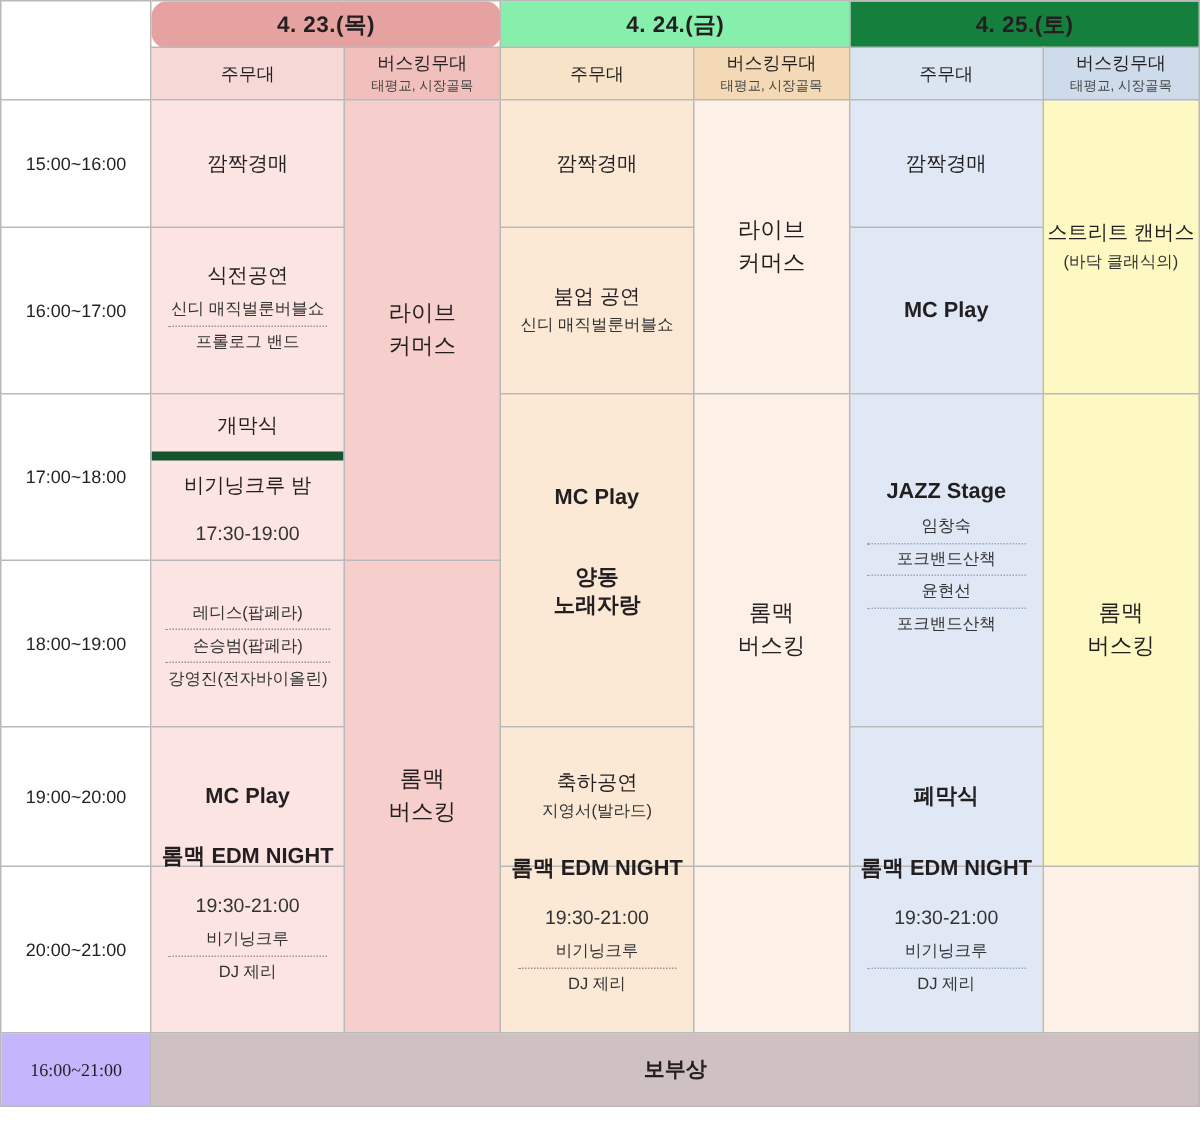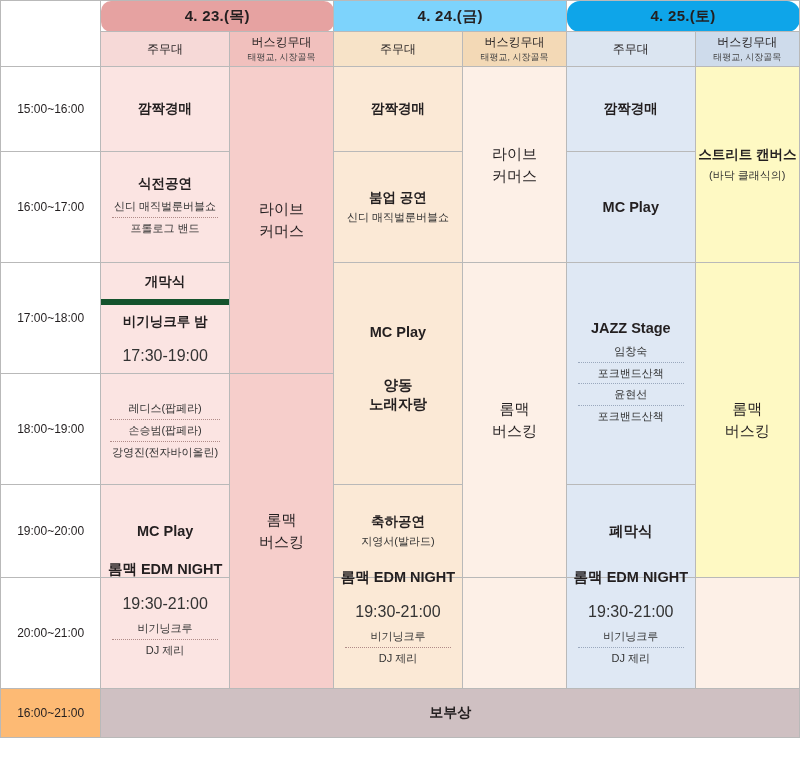--- a/index.html
+++ b/index.html
@@ -19,22 +19,22 @@
     border:1px solid #b9b9b9;
     text-align:center;
     vertical-align:middle;
     padding:0;
   }
   .corner{background:#ffffff;border-left:none;border-top:none;}
   .dayhdr{
     font-size:15px;font-weight:bold;height:30px;letter-spacing:.3px;
   }
   .d1hdr{background:#e6a2a1;border-radius:10px;}
-  .d2hdr{background:#7dd3fc;}
-  .d3hdr{background:#0ea5e9;border-radius:13px;}
+  .d2hdr{background:#86efac;}
+  .d3hdr{background:#15803d;}
   .stagehdr{
     font-size:12px;height:34px;line-height:1.25;font-weight:normal;
   }
   .s1a{background:#f6d9d7;}
   .s1b{background:#f1c0bd;}
   .s2a{background:#f7e3c8;}
   .s2b{background:#f3d9b6;}
   .s3a{background:#dbe5f1;}
   .s3b{background:#cedbeb;}
   .stagehdr .sub{font-size:9px;color:#444;display:block;margin-top:2px;}
@@ -43,36 +43,36 @@
   }
   
   .c1{background:#fbe4e2;}   
   .c1b{background:#f6cecb;}  
   .c2{background:#fbe9d6;}   
   .c2b{background:#fdf0e7;}  
   .c3{background:#dfe8f4;}   
   .c3b{background:#fef9c3;}
   .empty2{background:#fdf0e7;}
   .blk{line-height:1.35;padding:4px 2px;}
-  .blk .t{font-size:13.5px;font-weight:bold;display:block;}
+  .blk .t{font-size:13.5px;font-weight:normal;display:block;}
   .blk .t2{font-size:14.5px;font-weight:bold;display:block;line-height:1.3;}
-  .blk .time{font-size:16px;font-weight:normal;display:block;margin-top:14px;color:#333;}
+  .blk .time{font-size:13px;font-weight:normal;display:block;margin-top:14px;color:#333;}
   .blk .sub{font-size:11px;font-weight:normal;display:block;margin-top:3px;color:#333;}
   .artists{margin:3px auto 1px;width:86%;}
   .artists .a{
     font-size:11px;color:#333;padding:3px 0;
     border-top:1px dotted #b08b88;
   }
   .artists .a:first-child{border-top:none;}
   .artists.blue .a{border-top-color:#9aa8bd;}
   .bigstage{font-size:15px;font-weight:normal;line-height:1.45;}
   .footer td{
     background:#cfc0c2;font-size:14px;font-weight:bold;height:48px;
   }
-  .footer .timecell{background:#fdba74;font-weight:normal;font-size:12px;}
+  .footer .timecell{background:#c4b5fd;font-weight:normal;font-size:12px;font-family:Liberation Serif, serif;}
 </style>
 </head>
 <body>
 
 <table class="sched">
   <colgroup>
     <col style="width:100px">
     <col style="width:128px">
       <col style="width:104px">
     <col style="width:128px">

